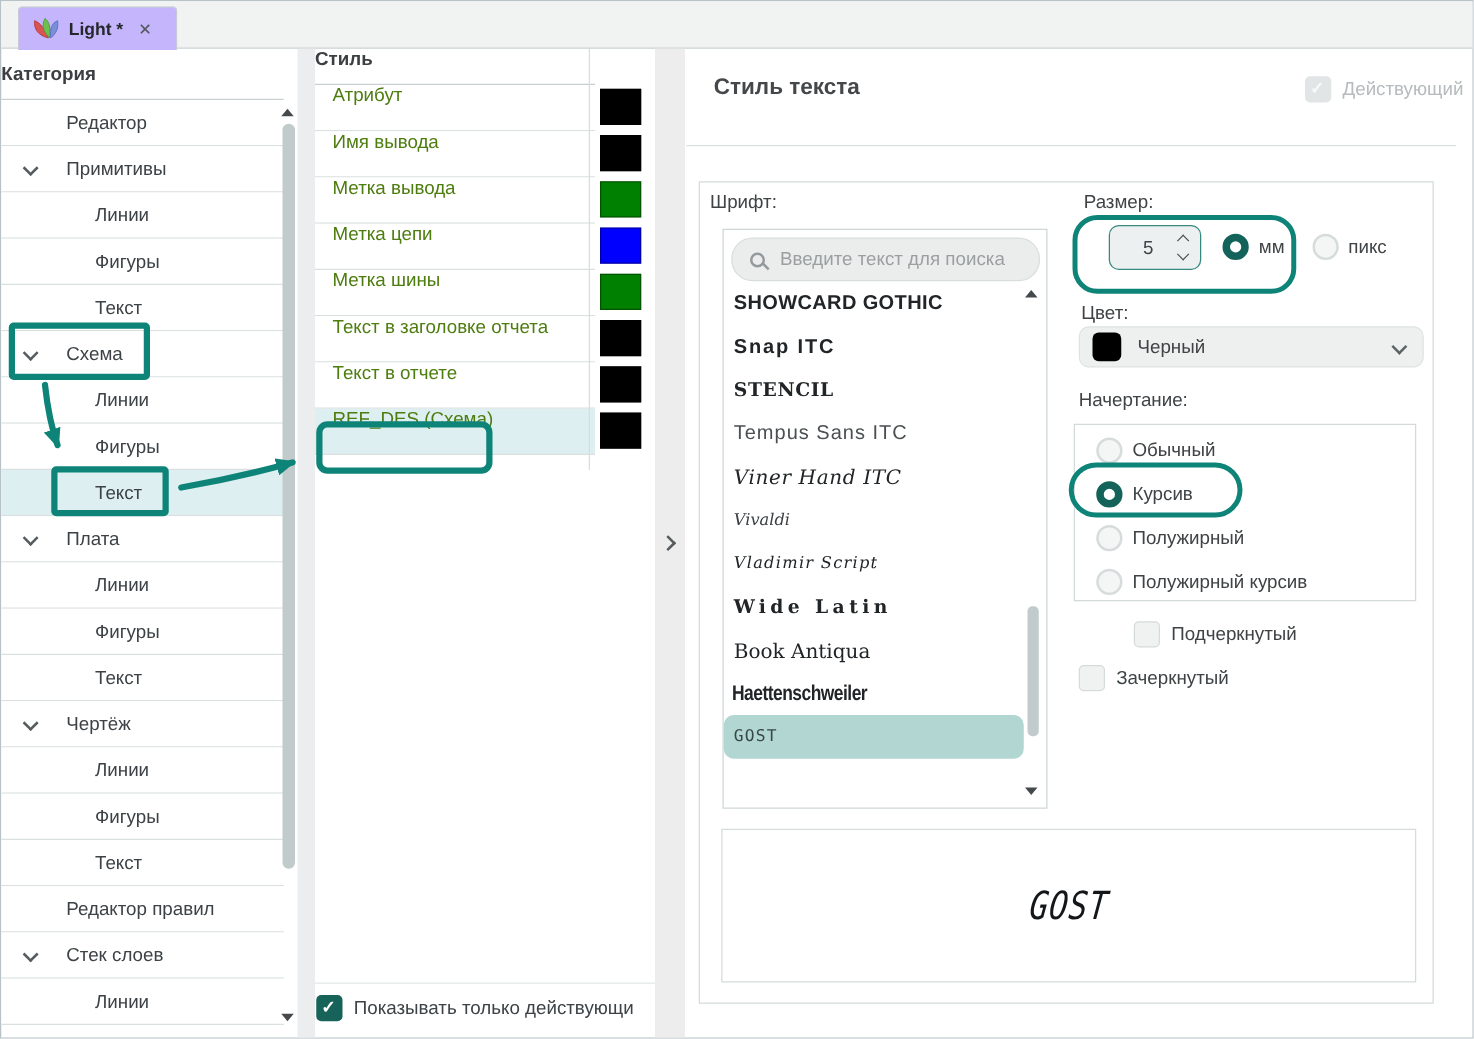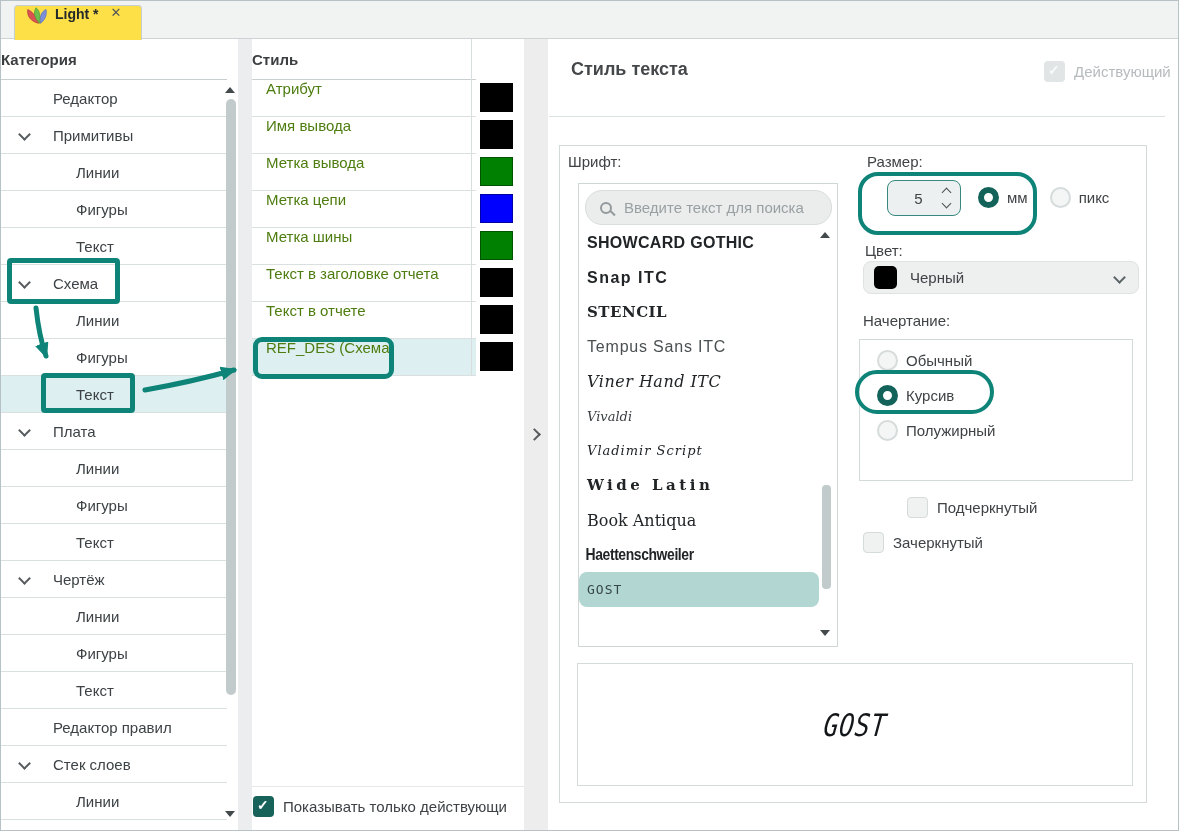--- a/index.html
+++ b/index.html
@@ -2,21 +2,21 @@
 <html><head>
 <meta charset="utf-8">
 <style>
   *{box-sizing:border-box;margin:0;padding:0}
   html,body{background:#fff}
   body{font-family:"Liberation Sans",sans-serif;color:#3e4245}
   #page{position:relative;width:1179px;height:831px;background:#fff;border:1px solid #b6c2c6;overflow:hidden}
 
   
   .tabbar{position:absolute;left:0;top:0;width:100%;height:38px;background:#f1f2f2;border-bottom:1px solid #cdd3d4}
-  .tab{position:absolute;left:13px;top:4px;width:128px;height:35px;background:#fde047;border:1px solid #c8cecf;border-bottom:none;border-radius:4px 4px 0 0;display:flex;padding:0 10px;z-index:2}
+  .tab{position:absolute;left:13px;top:4px;width:128px;height:35px;background:#c4b5fd;border:1px solid #c8cecf;border-bottom:none;border-radius:4px 4px 0 0;display:flex;align-items:center;padding:0 10px;z-index:2}
   .tab-label{font-size:14px;font-weight:700;color:#24282a;margin-left:8px}
   .tab-close{margin-left:12px;font-size:13px;color:#53585a;line-height:1}
 
   
   .chev{display:inline-block;width:9px;height:9px;border-right:2px solid #565b5e;border-bottom:2px solid #565b5e}
   .chev-down{transform:rotate(45deg)}
   .chev-right{transform:rotate(-45deg)}
   .tri{width:0;height:0;border-left:5px solid transparent;border-right:5px solid transparent}
   .tri-up{border-bottom:6px solid #44494c}
   .tri-down{border-top:6px solid #44494c}
@@ -38,21 +38,21 @@
   .cat-row.selected{background:#ddeff0}
 
   
   .sb-up{position:absolute;left:224px;top:86px}
   .sb-thumb{position:absolute;left:225px;top:98px;width:10px;height:596px;background:#c2cbcb;border-radius:5px}
   .sb-down{position:absolute;left:224px;top:810px}
 
   .splitter1{position:absolute;left:237px;top:38px;width:14px;height:793px;background:#ecedee}
 
   
-  .panel-mid{position:absolute;left:251px;top:38px;width:224px}
+  .panel-mid{position:absolute;left:251px;top:26px;width:224px}
   .mid-vline{position:absolute;left:470px;top:38px;width:1px;height:337px;background:#d8dddd;z-index:1}
   .style-row{position:relative;height:37px;border-bottom:1px solid #dadfdf;display:flex;align-items:flex-start;font-size:15px;color:#4d7c0f;background:#fff}
   .style-row .lbl{margin-left:14px;white-space:nowrap}
   .style-row.selected{background:#ddeff0}
   .swatch{position:absolute;left:228px;top:3px;width:33px;height:29px;border:1px solid rgba(0,0,0,.35)}
   .filterbar{position:absolute;left:251px;top:785px;width:272px;height:40px;border-top:1px solid #e4e8e8;display:flex;align-items:center;gap:9px;padding-left:1px;overflow:hidden;white-space:nowrap;font-size:15px;color:#3c4245;background:#fff}
 
   .splitter2{position:absolute;left:523px;top:38px;width:24px;height:793px;background:#ededee}
   .split-chev{position:absolute;left:529px;top:429px}
 
@@ -326,20 +326,24 @@
         <span>Обычный</span>
       </div>
       <div class="face-row">
         <span class="radio on"></span>
         <span>Курсив</span>
       </div>
       <div class="face-row">
         <span class="radio"></span>
         <span>Полужирный</span>
       </div>
+      <div class="face-row">
+        <span class="radio"></span>
+        <span>Полужирный курсив</span>
+      </div>
     </div>
 
   <div class="cb-row cb-underline">
     <span class="cb"></span>
     <span>Подчеркнутый</span>
   </div>
   <div class="cb-row cb-strike">
     <span class="cb"></span>
     <span>Зачеркнутый</span>
   </div>

